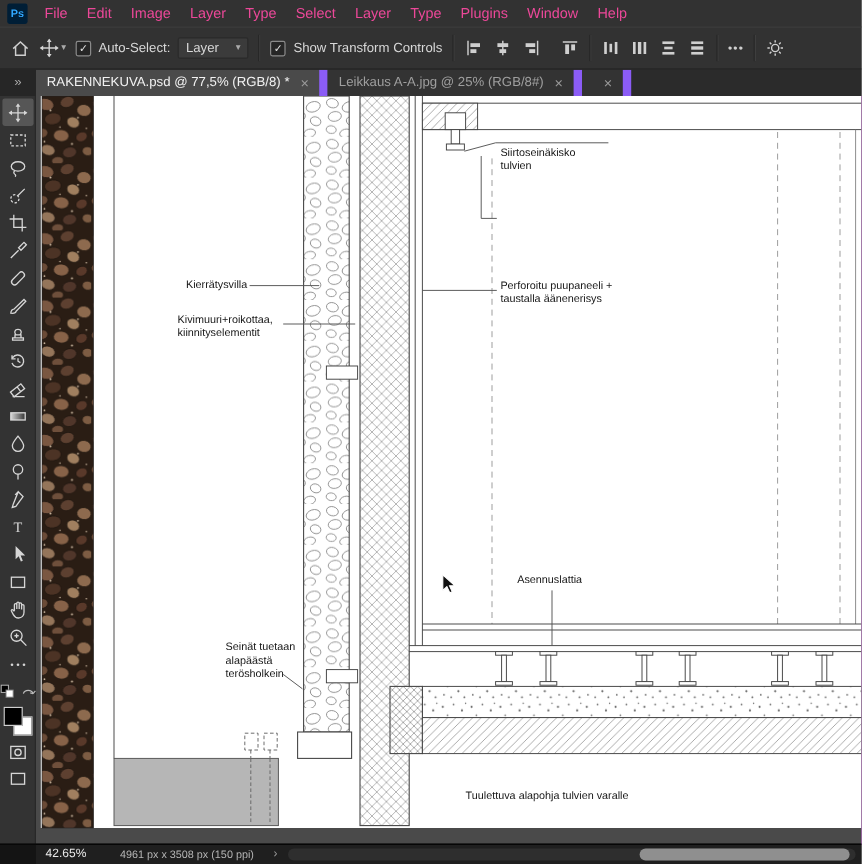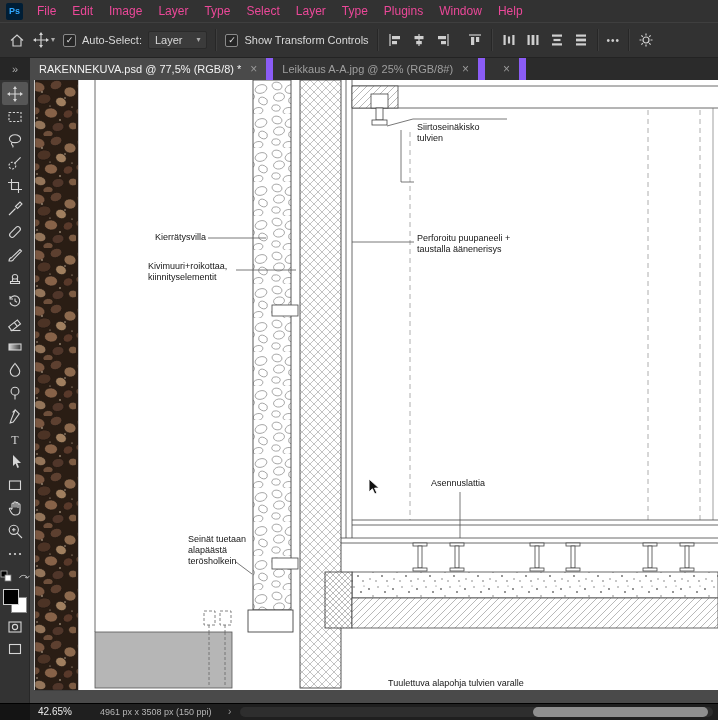--- a/index.html
+++ b/index.html
@@ -488,21 +488,21 @@
           <div>taustalla äänenerisys</div>
         </div>
         <div class="ann" style="left: 401px; top: 398px;">
           <div>Asennuslattia</div>
         </div>
         <div class="ann" style="left: 118px; top: 454px; margin-left: 40px;">
           <div>Seinät tuetaan</div>
           <div>alapäästä</div>
           <div>terösholkein</div>
         </div>
-        <div class="ann" style="left: 358px; top: 578px; margin-top: 20px;">
+        <div class="ann" style="left: 358px; top: 578px;">
           <div>Tuulettuva alapohja tulvien varalle</div>
         </div>
       </div>
 
     <svg class="cursor" width="14" height="18">
       <path d="M1 1v13l3.4-3.2L6.8 16l2.1-.9-2.3-5H11z" fill="#111" stroke="#fff" stroke-width="0.9"></path>
     </svg>
   </div>
 
   <div class="statusbar">

